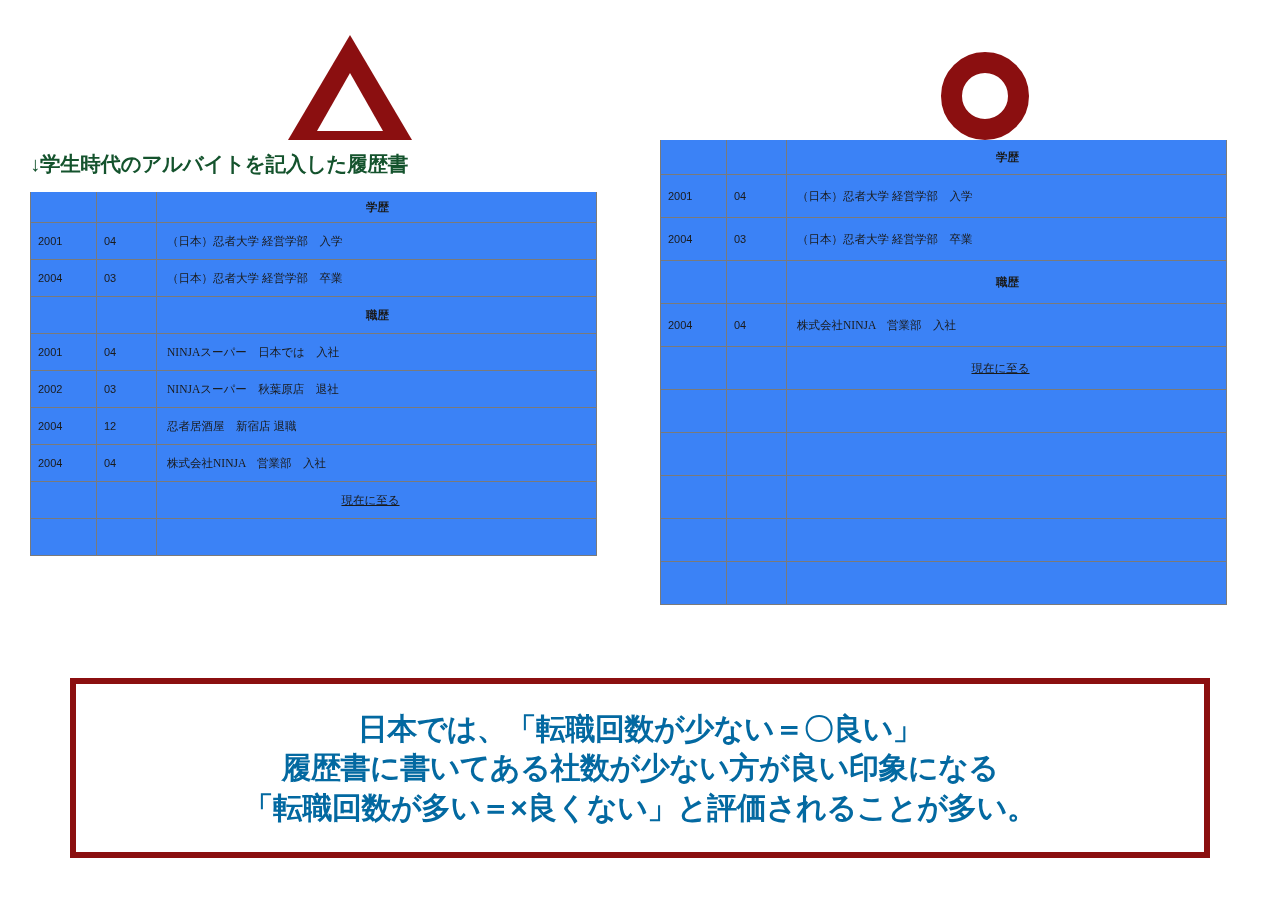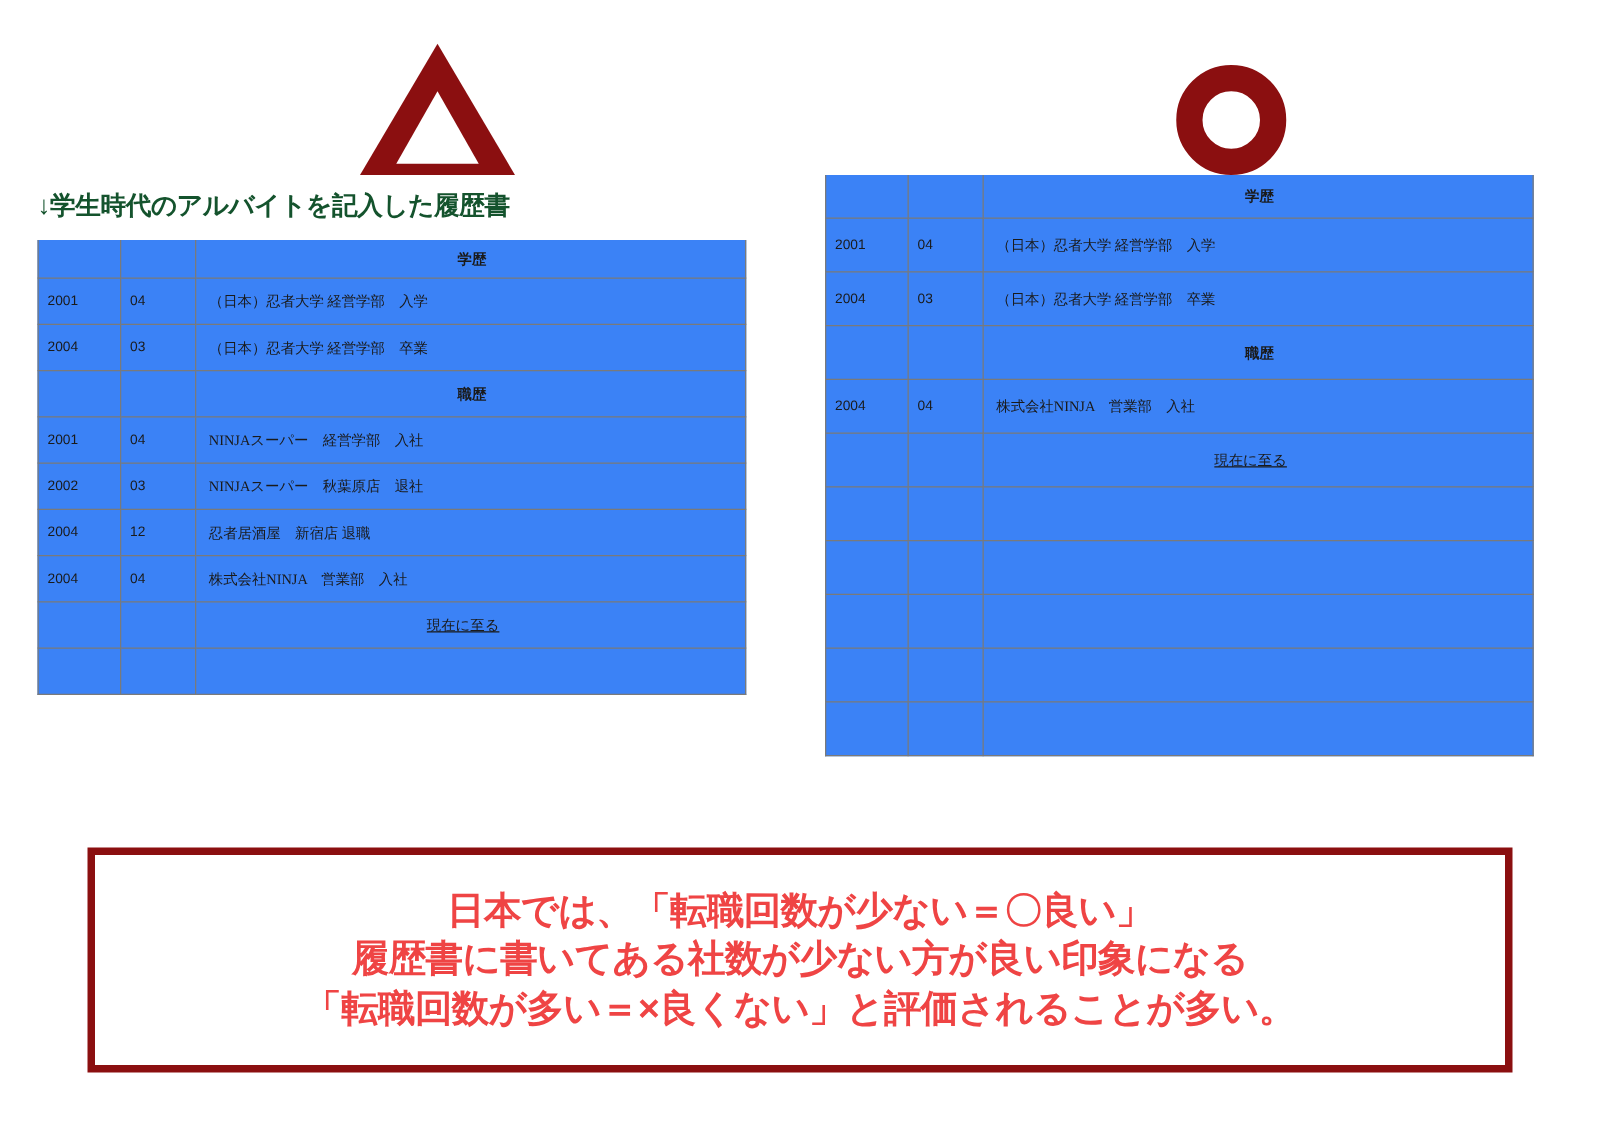--- a/index.html
+++ b/index.html
@@ -131,21 +131,21 @@
     height: 180px;
     border: 6px solid #8b0f10;
     box-sizing: border-box;
     display: flex;
     flex-direction: column;
     align-items: center;
     justify-content: center;
     background: #fff;
   }
   .msgbox .line {
-    color: #ef4444;
+    color: #0369a1;
     font-weight: bold;
     font-size: 30px;
     letter-spacing: -0.5px;
     line-height: 1.32;
     white-space: nowrap;
     text-align: center;
   }
 </style>
 </head>
 <body>
@@ -180,21 +180,21 @@
           <td class="desc">（日本）忍者大学 経営学部　卒業</td>
         </tr>
         <tr class="header">
           <td class="yr"></td>
           <td class="mo"></td>
           <td class="desc" style="text-align:center;font-weight:bold;">職歴</td>
         </tr>
         <tr>
           <td class="yr">2001</td>
           <td class="mo">04</td>
-          <td class="desc">NINJAスーパー　経営学部　入社</td>
+          <td class="desc">NINJAスーパー　日本では　入社</td>
         </tr>
         <tr>
           <td class="yr">2002</td>
           <td class="mo">03</td>
           <td class="desc">NINJAスーパー　秋葉原店　退社</td>
         </tr>
         <tr>
           <td class="yr">2004</td>
           <td class="mo">12</td>
           <td class="desc">忍者居酒屋　新宿店 退職</td>

